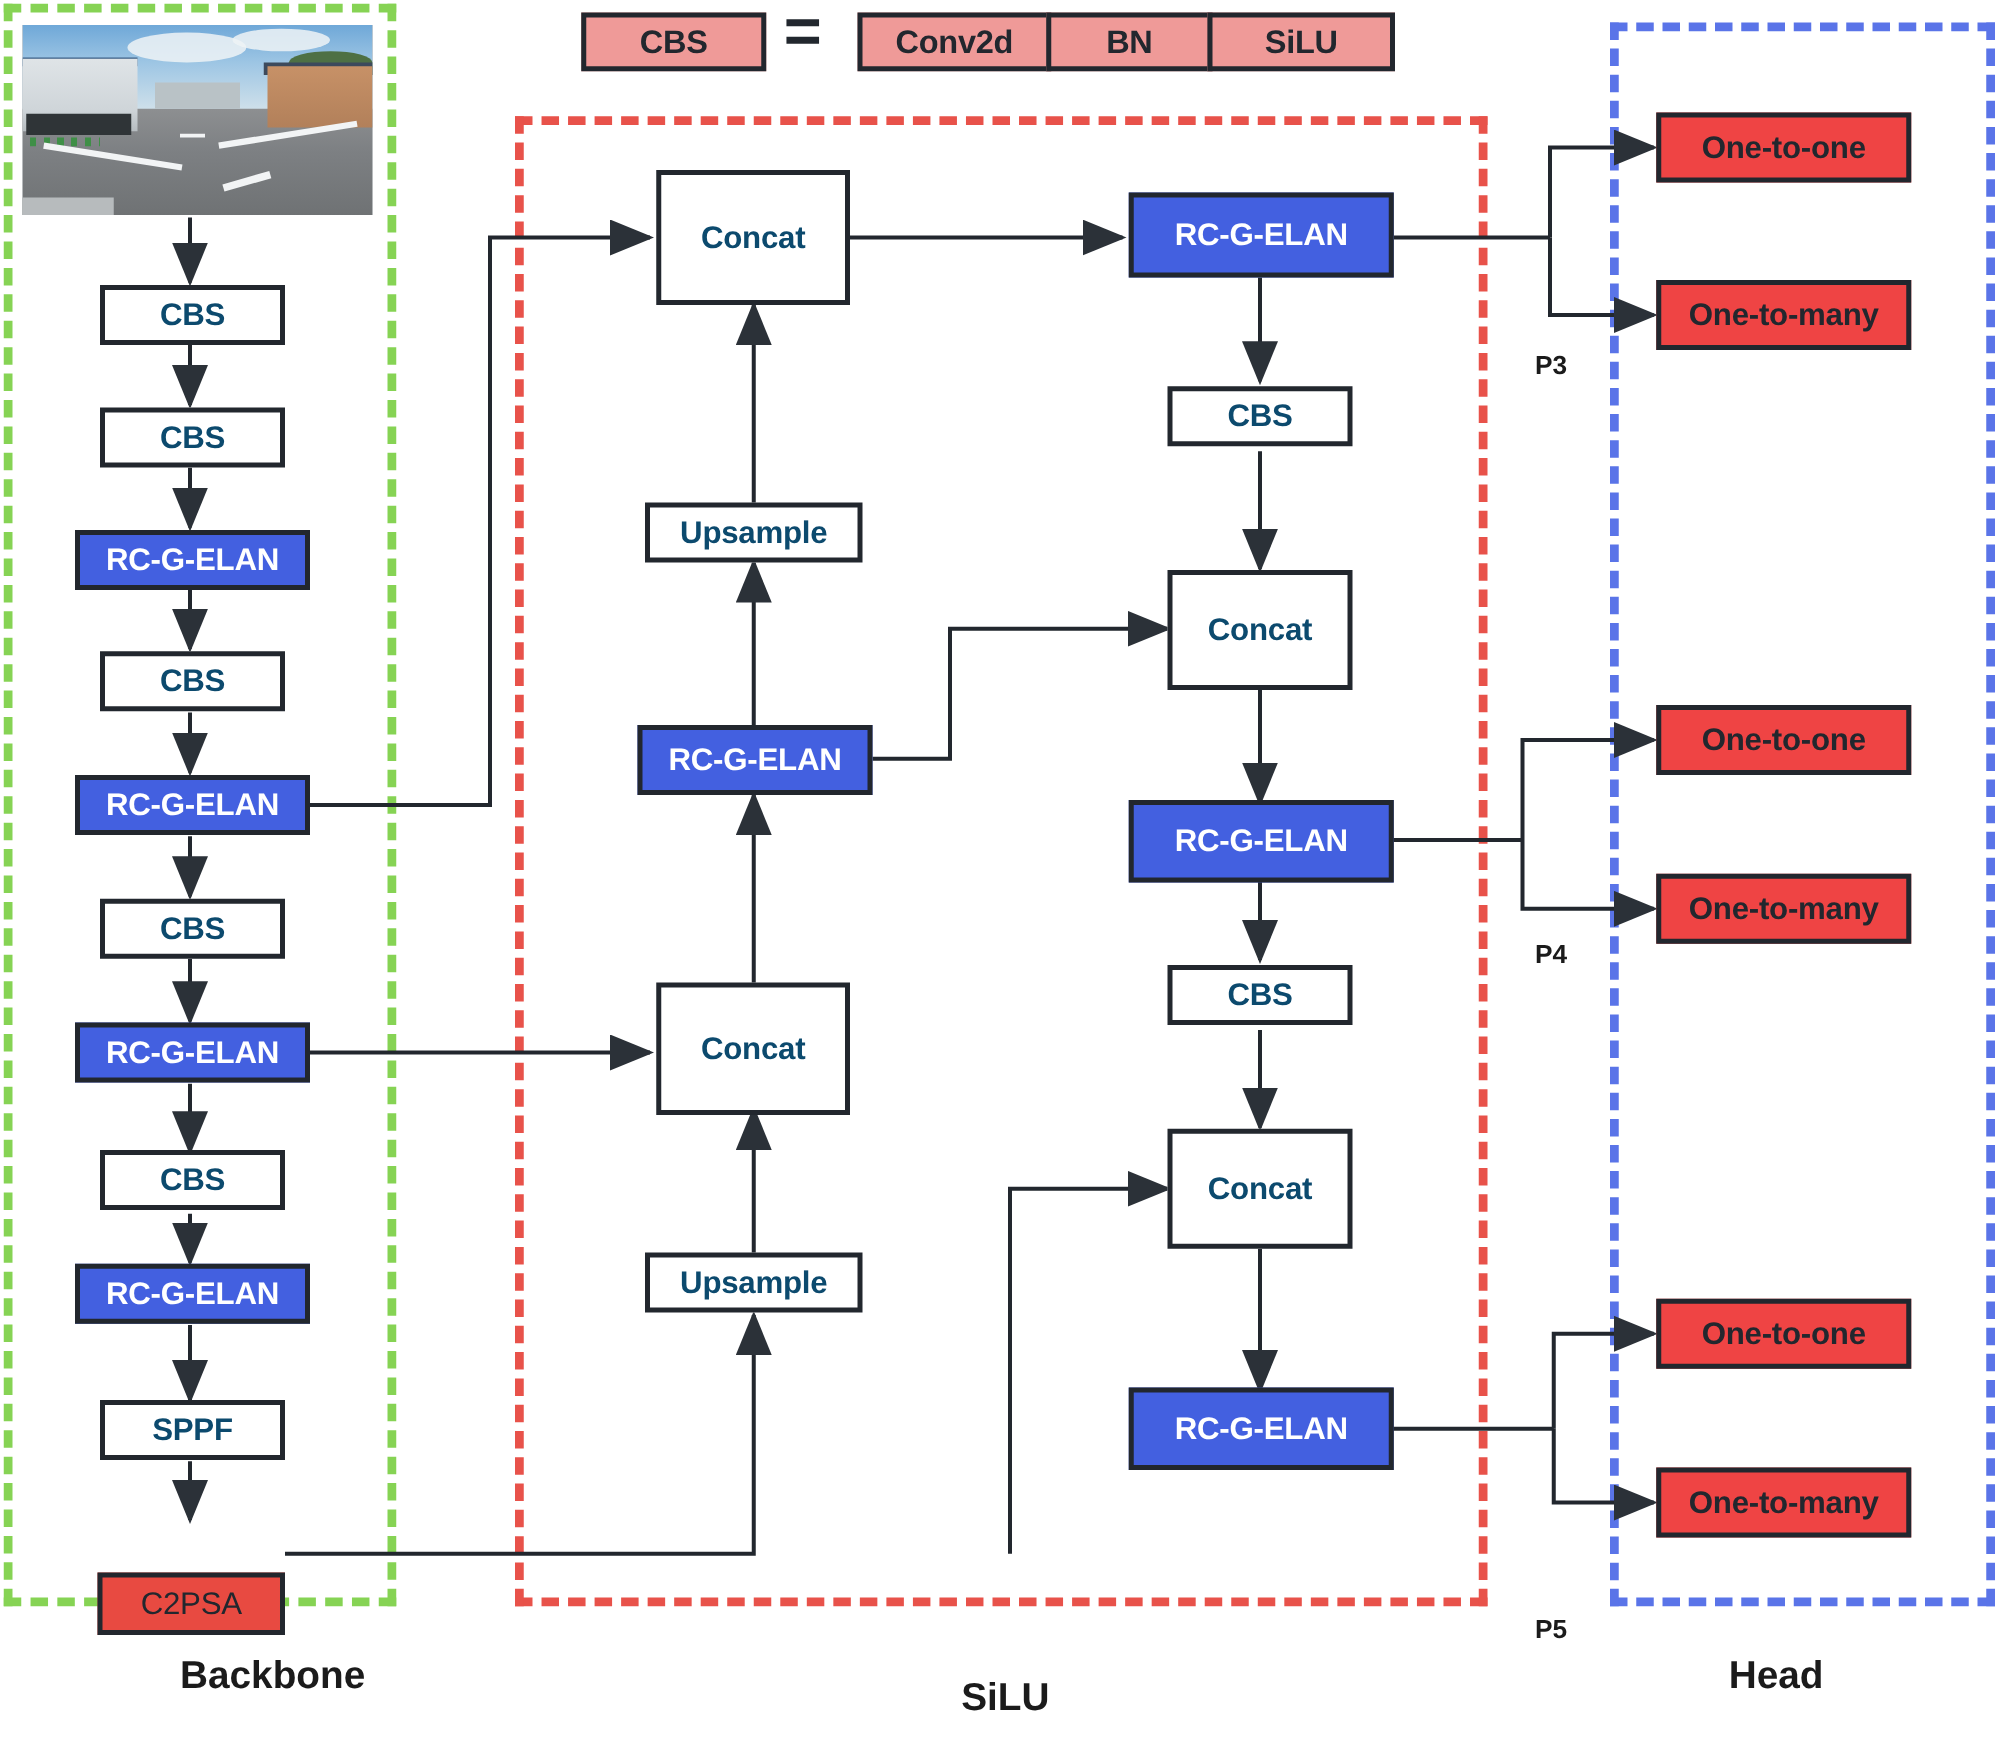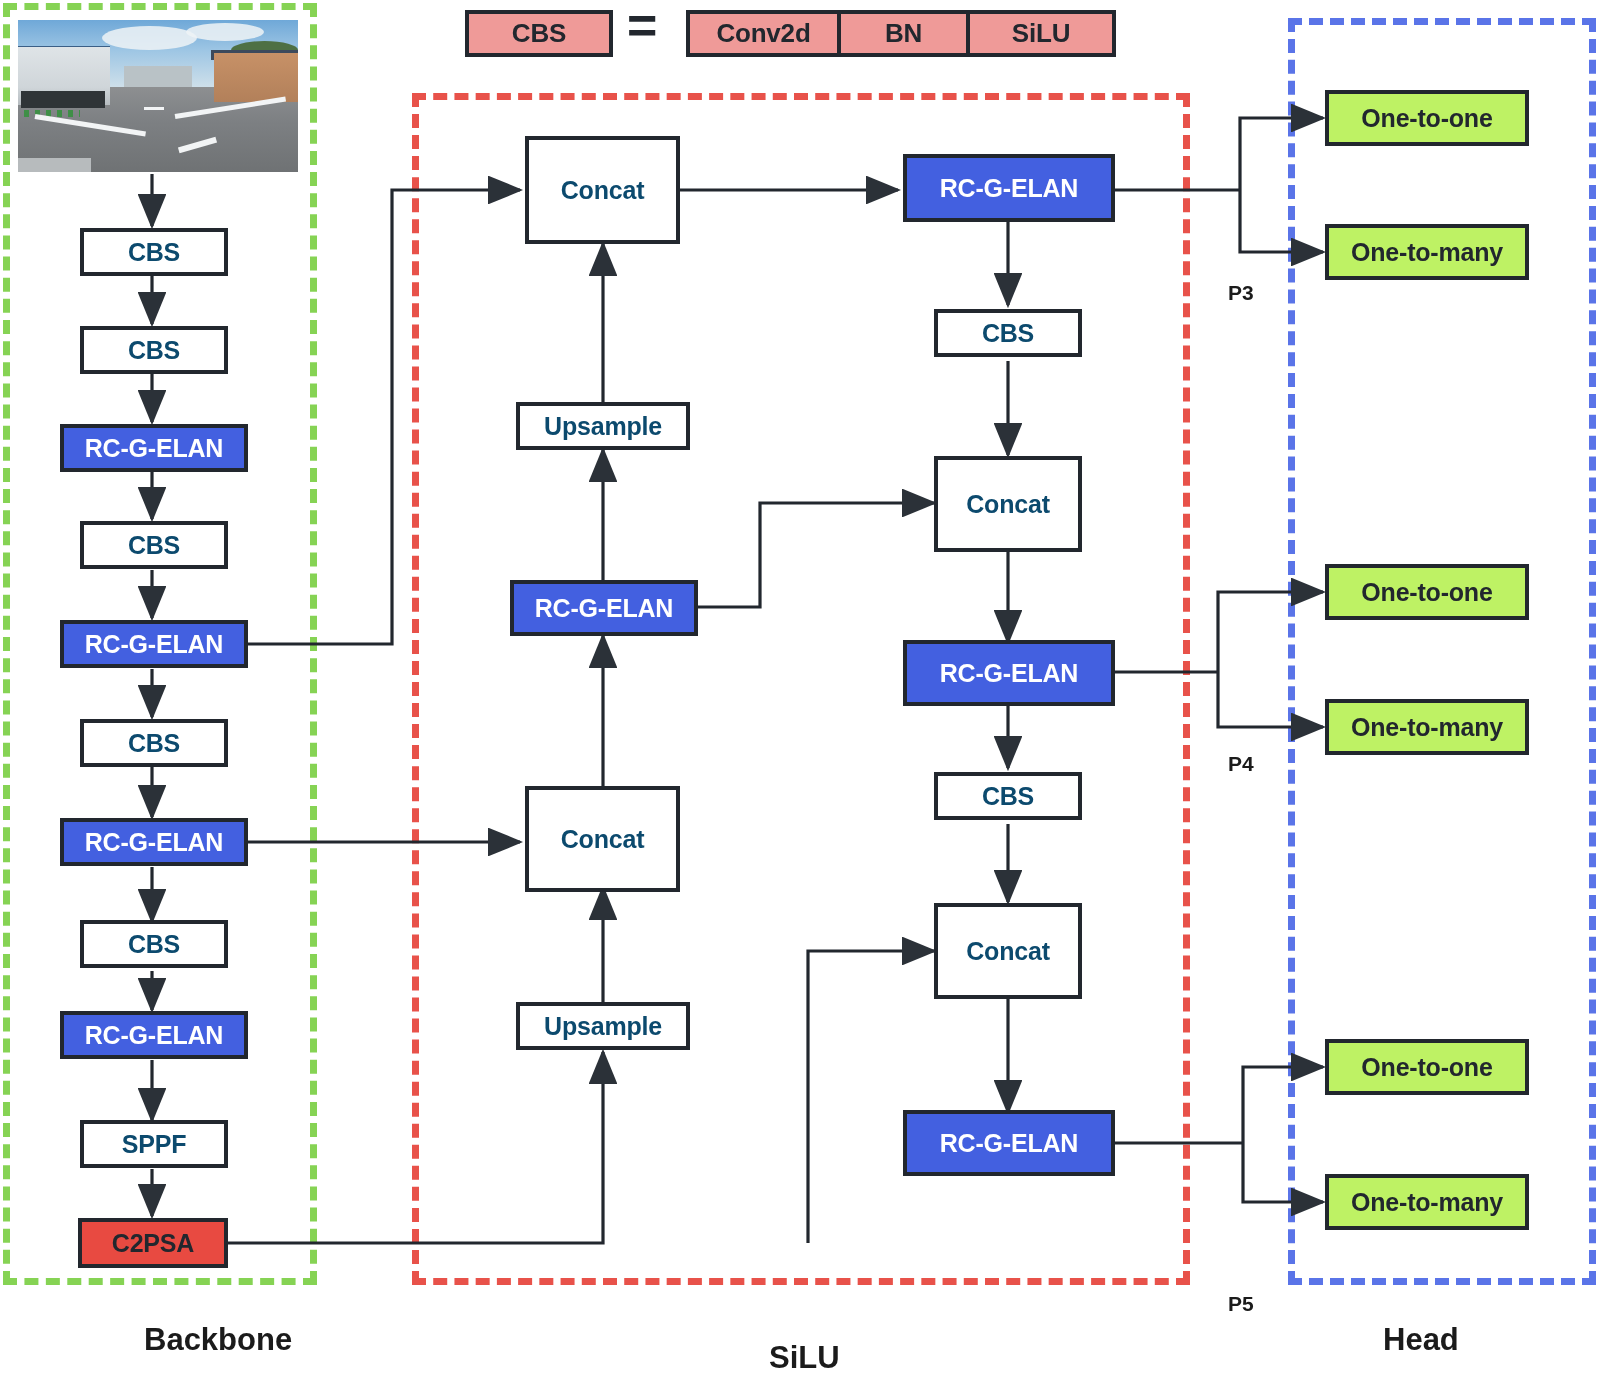--- a/index.html
+++ b/index.html
@@ -19,22 +19,22 @@
     border:4px solid #22272e;
     display:flex;align-items:center;justify-content:center;
     text-align:center;
     color:#0c4a6e;
     background:#ffffff;
     font-family:"Liberation Sans", sans-serif;
     letter-spacing:-0.2px;
   }
   .node.white{background:#ffffff;font-weight:600;font-size:25px;}
   .node.blue{background:#4360e0;color:#ffffff;font-weight:bold;font-size:25px;}
-  .node.red{background:#e84a41;color:#22272e;font-weight:bold;font-size:25px;}
-  .node.tan{background:#bef264;color:#22272e;font-weight:bold;font-size:25px;}
+  .node.red{background:#e84a41;color:#22272e;font-weight:normal;font-size:25px;margin-top:40px;}
+  .node.tan{background:#ef4444;color:#22272e;font-weight:bold;font-size:25px;}
   .node.salmon{background:#ef9a98;color:#22272e;font-weight:bold;font-size:26px;}
 
   
   .legend-eq{
     position:absolute;
     font-size:52px;font-weight:bold;color:#22272e;
     font-family:"Liberation Sans", sans-serif;
     line-height:1;
   }
 

